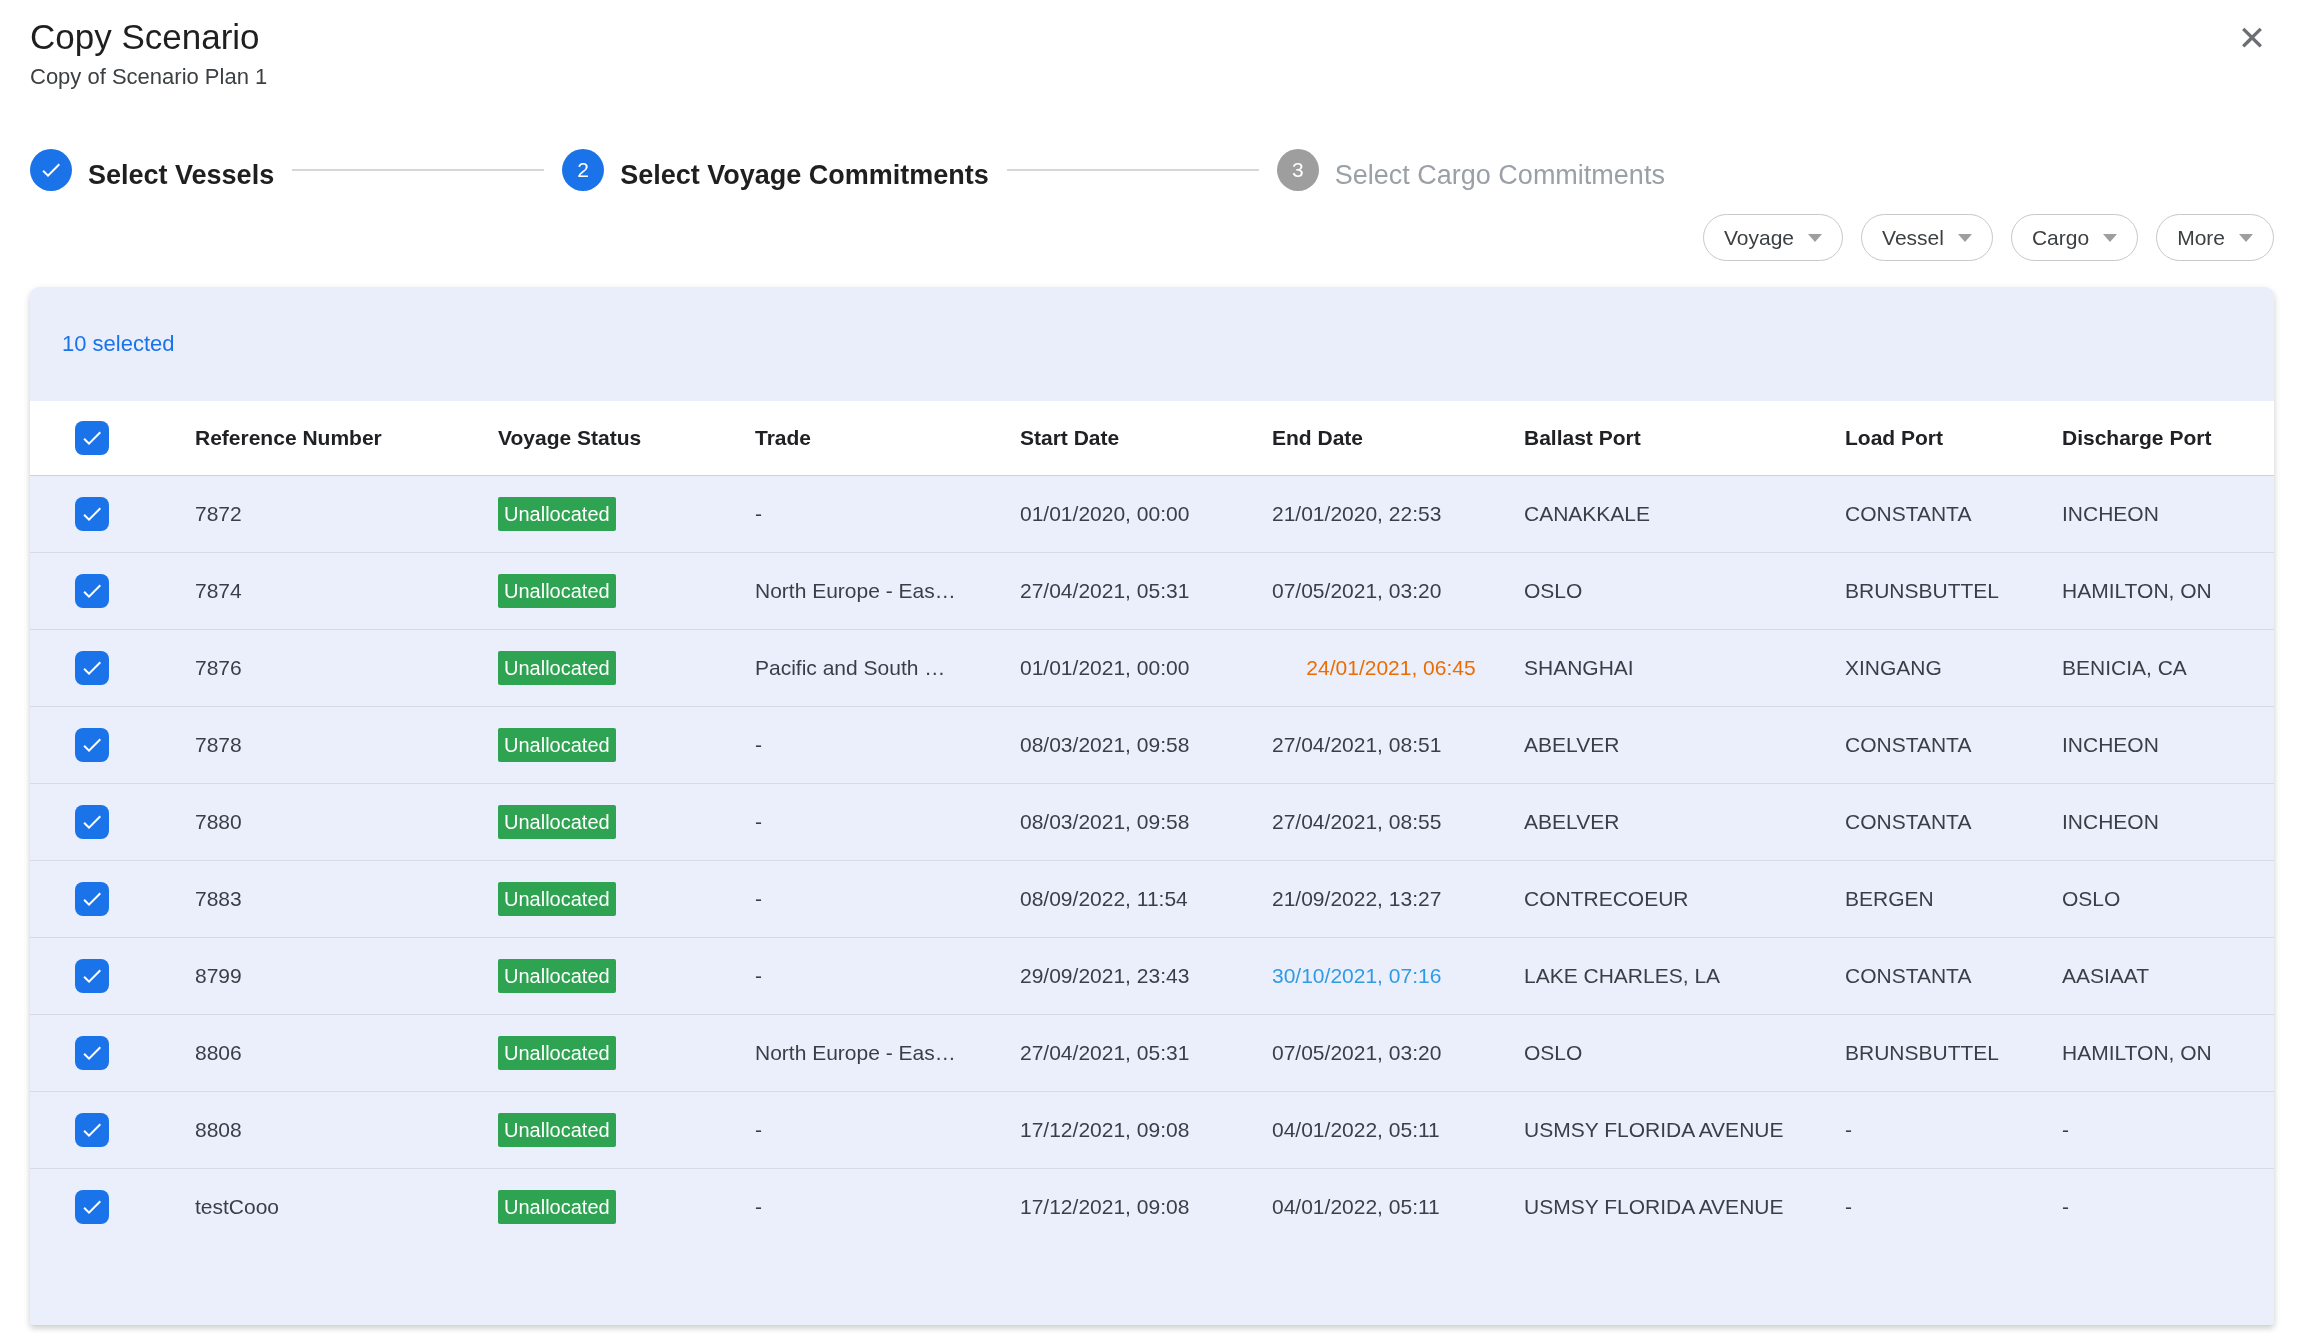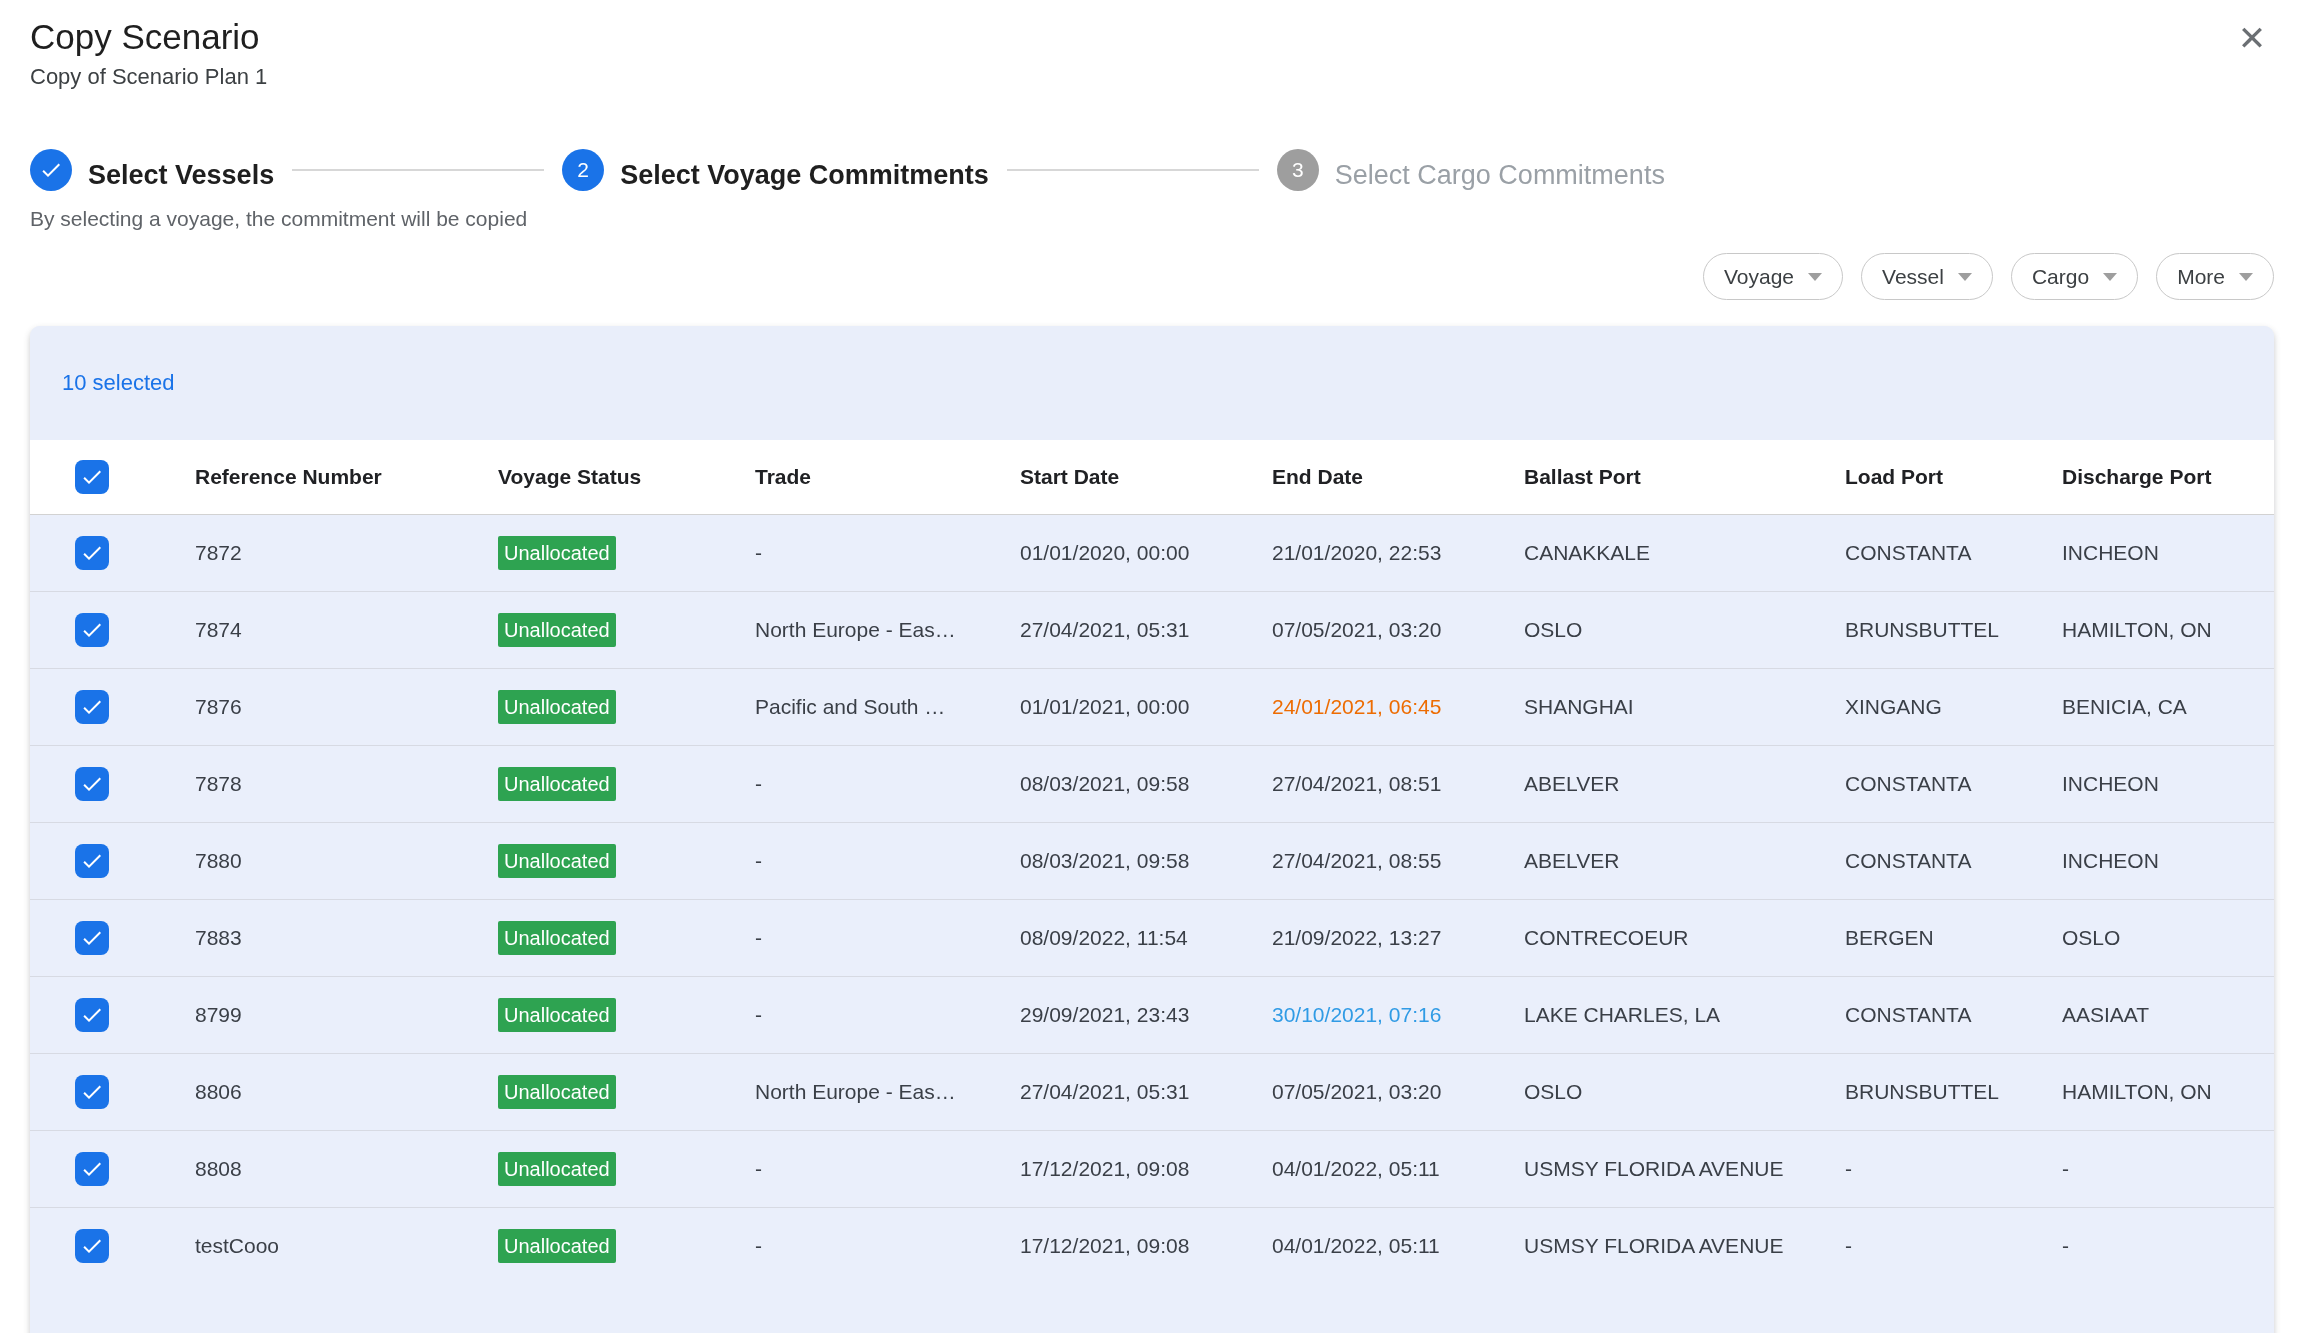--- a/index.html
+++ b/index.html
@@ -88,21 +88,20 @@
       <div class="step-circle active">2</div>
       <div class="step-label">Select Voyage Commitments</div>
     </div>
     <div class="connector"></div>
     <div class="step">
       <div class="step-circle upcoming">3</div>
       <div class="step-label dim">Select Cargo Commitments</div>
     </div>
   </div>
 
-  <div class="helper">By selecting a voyage, the commitment will be copied</div>
 
   <div class="filters">
     <div class="pill">
       <span>Voyage</span>
       <span class="caret"></span>
     </div>
     <div class="pill">
       <span>Vessel</span>
       <span class="caret"></span>
     </div>
@@ -187,21 +186,21 @@
                 <path d="M9 16.2 4.8 12l-1.4 1.4L9 19 21 7l-1.4-1.4z"></path>
               </svg>
       </div>
     </div>
     <div class="cell">7876</div>
     <div class="cell">
       <span class="badge" style="background: rgb(46, 163, 81);">Unallocated</span>
     </div>
     <div class="cell">Pacific and South …</div>
     <div class="cell">01/01/2021, 00:00</div>
-    <div class="cell" style="color: rgb(237, 108, 2);">24/01/2021, 06:45</div>
+    <div class="cell" style="color: rgb(237, 108, 2); text-align: center;">24/01/2021, 06:45</div>
     <div class="cell">SHANGHAI</div>
     <div class="cell">XINGANG</div>
     <div class="cell">BENICIA, CA</div>
   </div>
 
   <div class="grid trow">
     <div class="cell cb-cell">
       <div class="checkbox">
         <svg viewBox="0 0 24 24">
                 <path d="M9 16.2 4.8 12l-1.4 1.4L9 19 21 7l-1.4-1.4z"></path>

